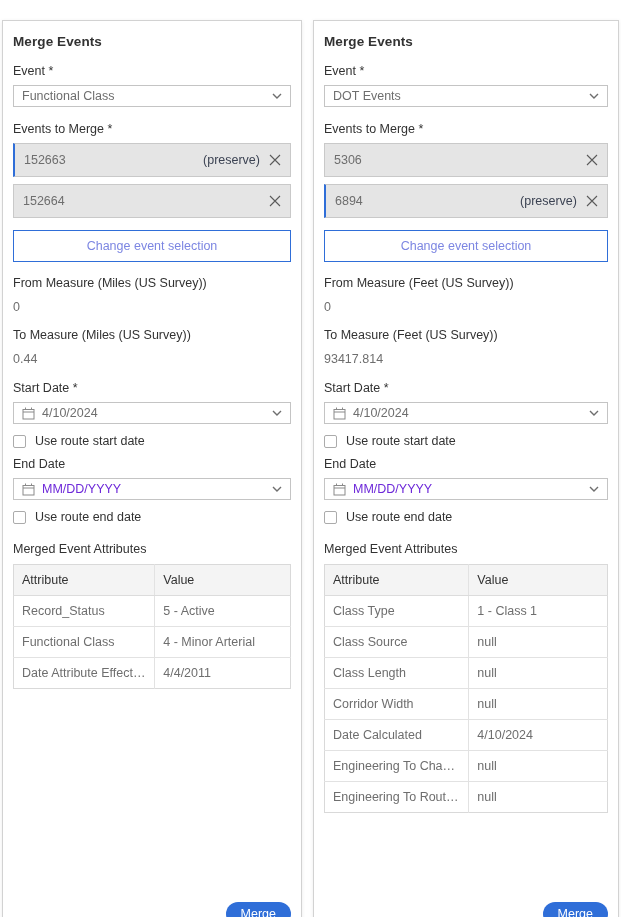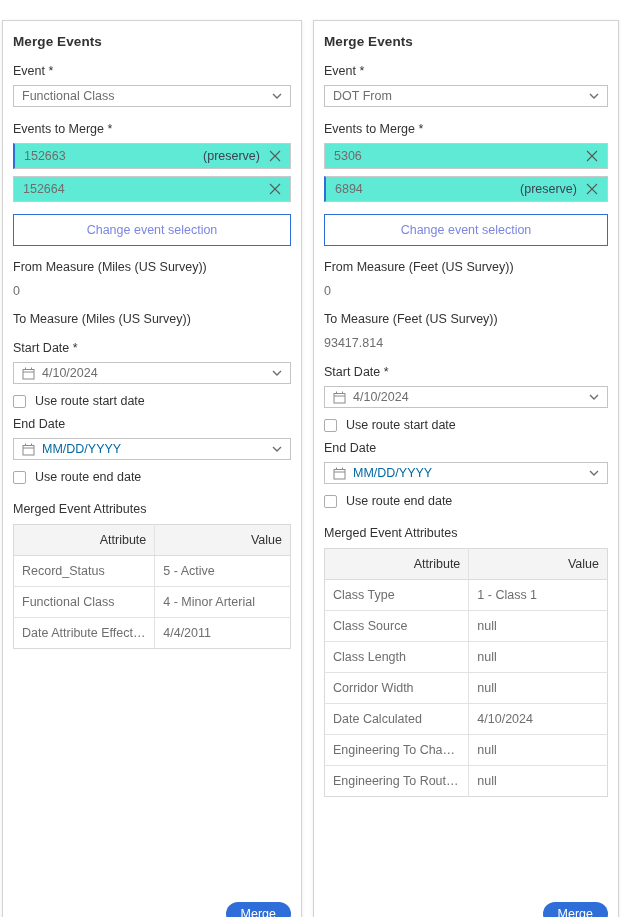--- a/index.html
+++ b/index.html
@@ -26,28 +26,28 @@
   .title { font-size: 13.5px; font-weight: 600; color: #323232; margin: 3px 0 0; letter-spacing: .1px; }
   .field-label { font-size: 12.5px; color: #323232; margin: 15px 0 7px; }
 
   .select {
     height: 22px; width: 100%;
     border: 1px solid #c4c4c4; background: #fff;
     display: flex; align-items: center;
     padding: 0 8px; cursor: pointer;
   }
   .sel-text { flex: 1; font-size: 12.5px; color: #6e6e6e; white-space: nowrap; overflow: hidden; }
-  .sel-text.muted { color: #0369a1; }
+  .sel-text.muted { color: #6d28d9; }
   .chev { flex: 0 0 auto; }
   .select.date { margin-bottom: 0; }
   .cal { margin-right: 7px; flex: 0 0 auto; }
 
   .event-item {
-    height: 26px; width: 100%;
-    border: 1px solid #c9c9c9; background: #5eead4;
+    height: 34px; width: 100%;
+    border: 1px solid #c9c9c9; background: #e5e5e5;
     display: flex; align-items: center;
     padding: 0 9px; margin-bottom: 7px;
   }
   .event-item[data-state="preserve"] { border-left: 2px solid var(--primary, #2f6ed8); }
   .event-id { flex: 1; font-size: 12.5px; color: #6e6e6e; }
   .badge { font-size: 12.5px; color: #3c4353; margin-right: 9px; }
   .x-icon { cursor: pointer; flex: 0 0 auto; }
 
   .outline-btn {
     display: block; width: 100%; height: 32px;
@@ -68,21 +68,21 @@
     border: 1px solid #ababab; border-radius: 2px; background: #fff;
     cursor: pointer;
   }
   .check-label { font-size: 12.5px; color: #323232; margin-left: 9px; }
   .end-label { margin-top: 9px; }
 
   .attr-title { font-size: 12.5px; color: #323232; margin: 18px 0 8px; }
   .attr-table { width: 100%; border-collapse: collapse; border: 1px solid #d9d9d9; table-layout: fixed; }
   .attr-table th {
     background: var(--table_header_bg, #f4f4f4);
-    font-weight: 400; text-align: right;
+    font-weight: 400; text-align: left;
     font-size: 12.5px; color: #323232;
     padding: 8px 8px; border-bottom: 1px solid #dcdcdc;
   }
   .attr-table td {
     font-size: 12.5px; color: #6e6e6e;
     padding: 8px 8px; border-top: 1px solid #e2e2e2;
     white-space: nowrap; overflow: hidden; text-overflow: ellipsis;
   }
   .attr-table th:first-child, .attr-table td:first-child {
     width: 51%; border-right: 1px solid #e2e2e2;
@@ -125,20 +125,21 @@
     <svg class="x-icon" width="12" height="12" viewBox="0 0 12 12">
         <path d="M1 1 L11 11 M11 1 L1 11" stroke="#5a5a5a" stroke-width="1.1" fill="none"></path>
       </svg>
   </div>
 
   <button class="outline-btn">Change event selection</button>
 
   <div class="m-label">From Measure (Miles (US Survey))</div>
   <div class="m-value">0</div>
   <div class="m-label">To Measure (Miles (US Survey))</div>
+  <div class="m-value">0.44</div>
 
   <div class="field-label">Start Date *</div>
   <div class="select date">
     <svg class="cal" width="13" height="13" viewBox="0 0 13 13">
         <rect x="1" y="2.5" width="11" height="9.5" fill="none" stroke="#8a8a8a" stroke-width="1"></rect>
         <line x1="1" y1="5" x2="12" y2="5" stroke="#8a8a8a" stroke-width="1"></line>
         <line x1="3.5" y1="0.5" x2="3.5" y2="3" stroke="#8a8a8a" stroke-width="1"></line>
         <line x1="9.5" y1="0.5" x2="9.5" y2="3" stroke="#8a8a8a" stroke-width="1"></line>
       </svg>
     <span class="sel-text">4/10/2024</span>
@@ -195,21 +196,21 @@
   </table>
 
   <button class="merge-btn">Merge</button>
 </section>
 
 <section class="panel panel-2">
   <h1 class="title">Merge Events</h1>
 
   <div class="field-label">Event *</div>
   <div class="select">
-    <span class="sel-text">DOT From</span>
+    <span class="sel-text">DOT Events</span>
     <svg class="chev" width="10" height="6" viewBox="0 0 10 6">
         <polyline points="1,1 5,5 9,1" fill="none" stroke="#6e6e6e" stroke-width="1.4"></polyline>
       </svg>
   </div>
 
   <div class="field-label">Events to Merge *</div>
   <div class="event-item" data-state="default">
     <span class="event-id">5306</span>
     <span class="badge"></span>
     <svg class="x-icon" width="12" height="12" viewBox="0 0 12 12">

